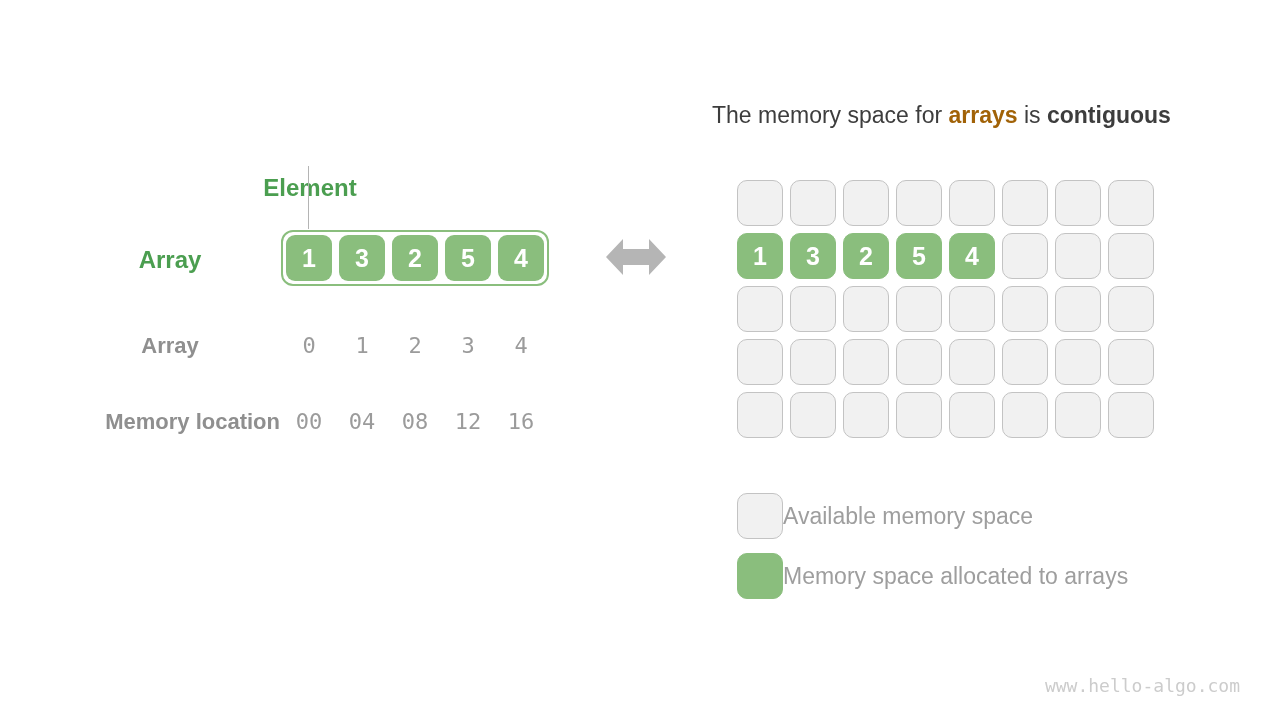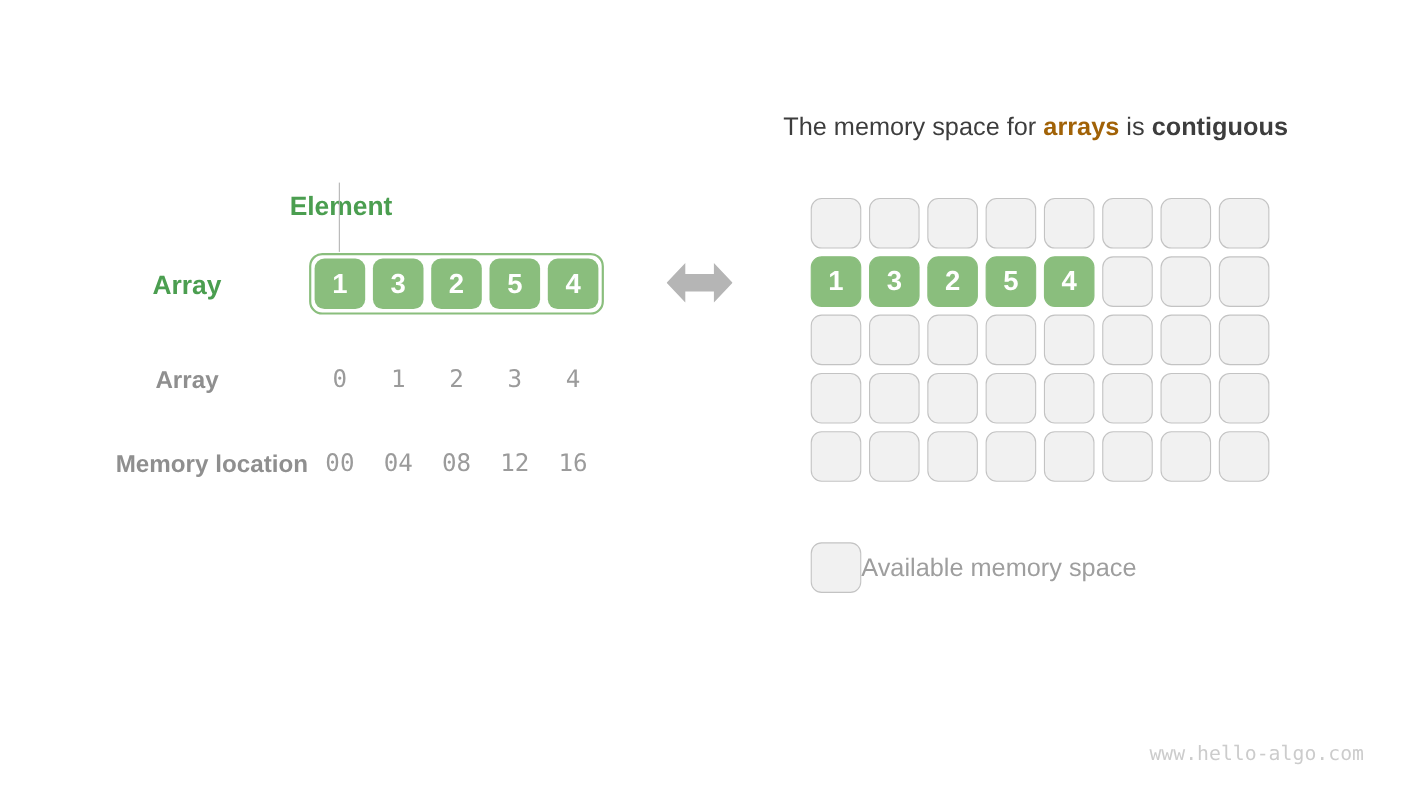--- a/index.html
+++ b/index.html
@@ -197,15 +197,19 @@
     <div class="mem-cell"></div>
     <div class="mem-cell"></div>
     <div class="mem-cell"></div>
   </div>
 
 <div class="legend">
     <div class="legend-row">
       <div class="legend-swatch available"></div>
       <div class="legend-label">Available memory space</div>
     </div>
+    <div class="legend-row">
+      <div class="legend-swatch allocated"></div>
+      <div class="legend-label">Memory space allocated to arrays</div>
+    </div>
   </div>
 
 <div class="watermark">www.hello-algo.com</div>
 
 </body></html>

